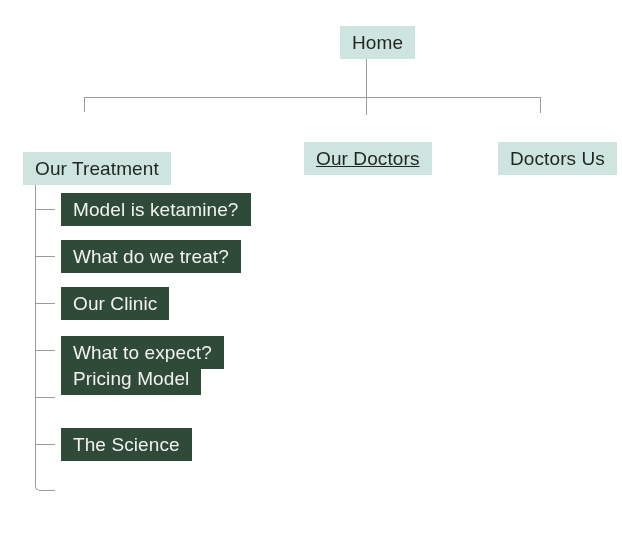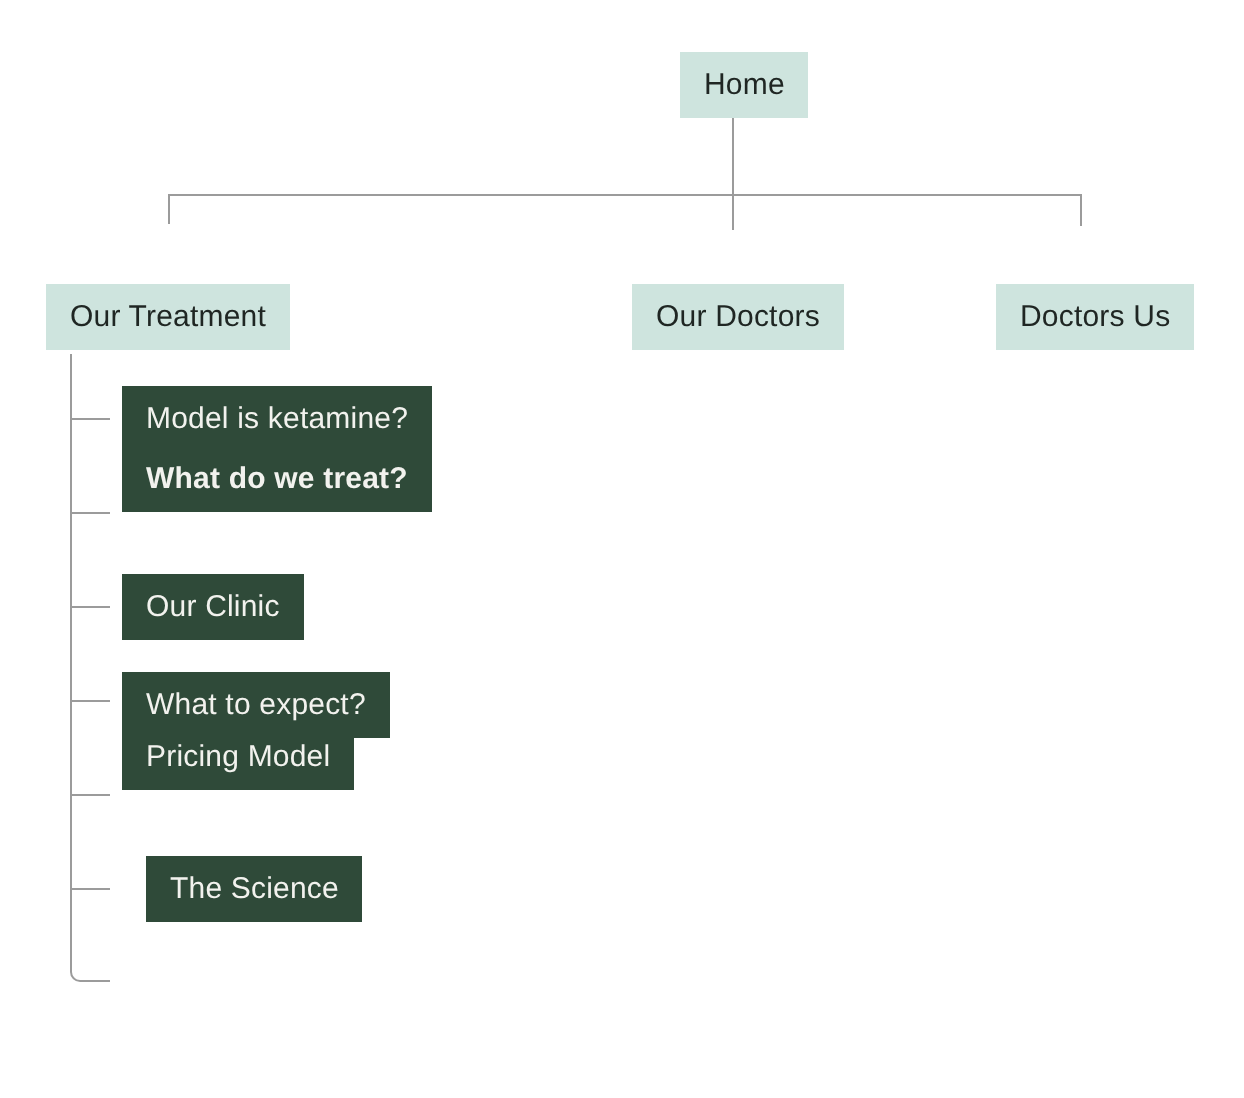--- a/index.html
+++ b/index.html
@@ -18,21 +18,21 @@
     width: 622px;
     height: 549px;
     background: var(--background);
     overflow: hidden;
   }
   .node {
     position: absolute;
     height: 33px;
     line-height: 33px;
     padding: 0 12px;
-    font-size: 15px;
+    font-size: 19px;
     white-space: nowrap;
     letter-spacing: 0.1px;
     cursor: default;
   }
   .node--parent {
     background: var(--parent-bg);
     color: var(--parent-text);
   }
   .node--child {
     background: var(--child-bg);
@@ -66,24 +66,24 @@
   <div class="line line--h" style="left:35px; top:209px; width:20px;"></div>
   <div class="line line--h" style="left:35px; top:256px; width:20px;"></div>
   <div class="line line--h" style="left:35px; top:303px; width:20px;"></div>
   <div class="line line--h" style="left:35px; top:350px; width:20px;"></div>
   <div class="line line--h" style="left:35px; top:397px; width:20px;"></div>
   <div class="line line--h" style="left:35px; top:444px; width:20px;"></div>
   <div class="elbow" style="left:35px; top:476px; width:20px; height:15px;"></div>
 
   <div class="node node--parent" style="left:340px; top:26px;">Home</div>
 
-  <div class="node node--parent" style="left:23px; top:142px;">Our Treatment</div>
-  <div class="node node--parent" style="left:316px; top:142px;">Our Doctors</div>
+  <div class="node node--parent" style="left:23px; top:152px;">Our Treatment</div>
+  <div class="node node--parent" style="left:304px; top:142px;text-decoration:underline;">Our Doctors</div>
   <div class="node node--parent" style="left:498px; top:142px;">Doctors Us</div>
 
   <div class="node node--child" style="left:61px; top:193px;">Model is ketamine?</div>
-  <div class="node node--child" style="left:61px; top:223px;font-weight:bold;">What do we treat?</div>
+  <div class="node node--child" style="left:61px; top:240px;">What do we treat?</div>
   <div class="node node--child" style="left:61px; top:287px;">Our Clinic</div>
   <div class="node node--child" style="left:61px; top:336px;">What to expect?</div>
   <div class="node node--child" style="left:61px; top:362px;">Pricing Model</div>
-  <div class="node node--child" style="left:61px; top:428px;margin-left:12px;">The Science</div>
+  <div class="node node--child" style="left:61px; top:428px;">The Science</div>
 
 </div>
 
 </body></html>

